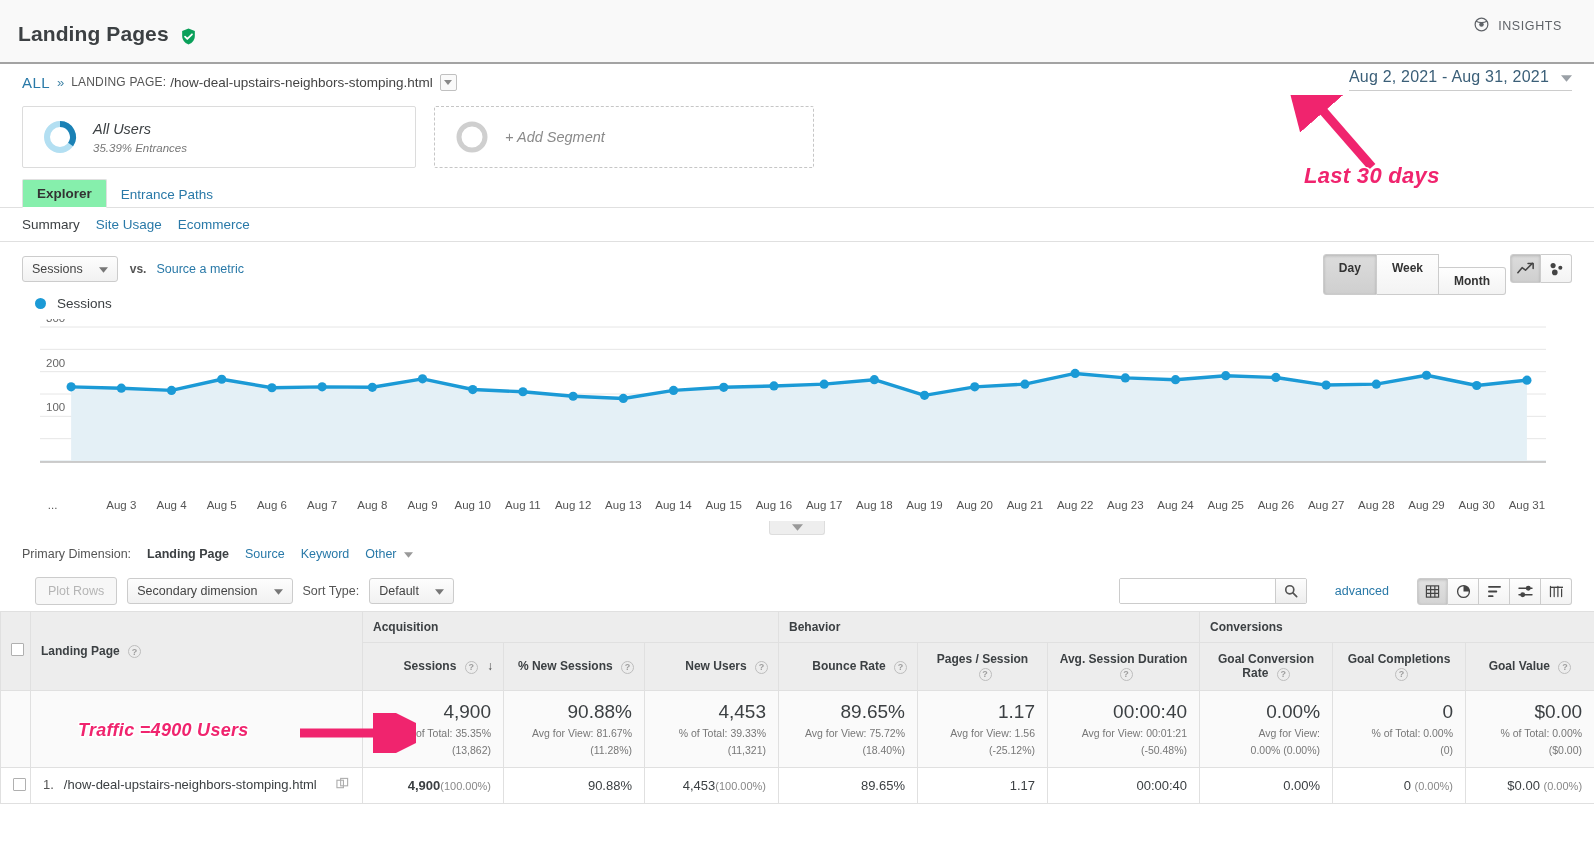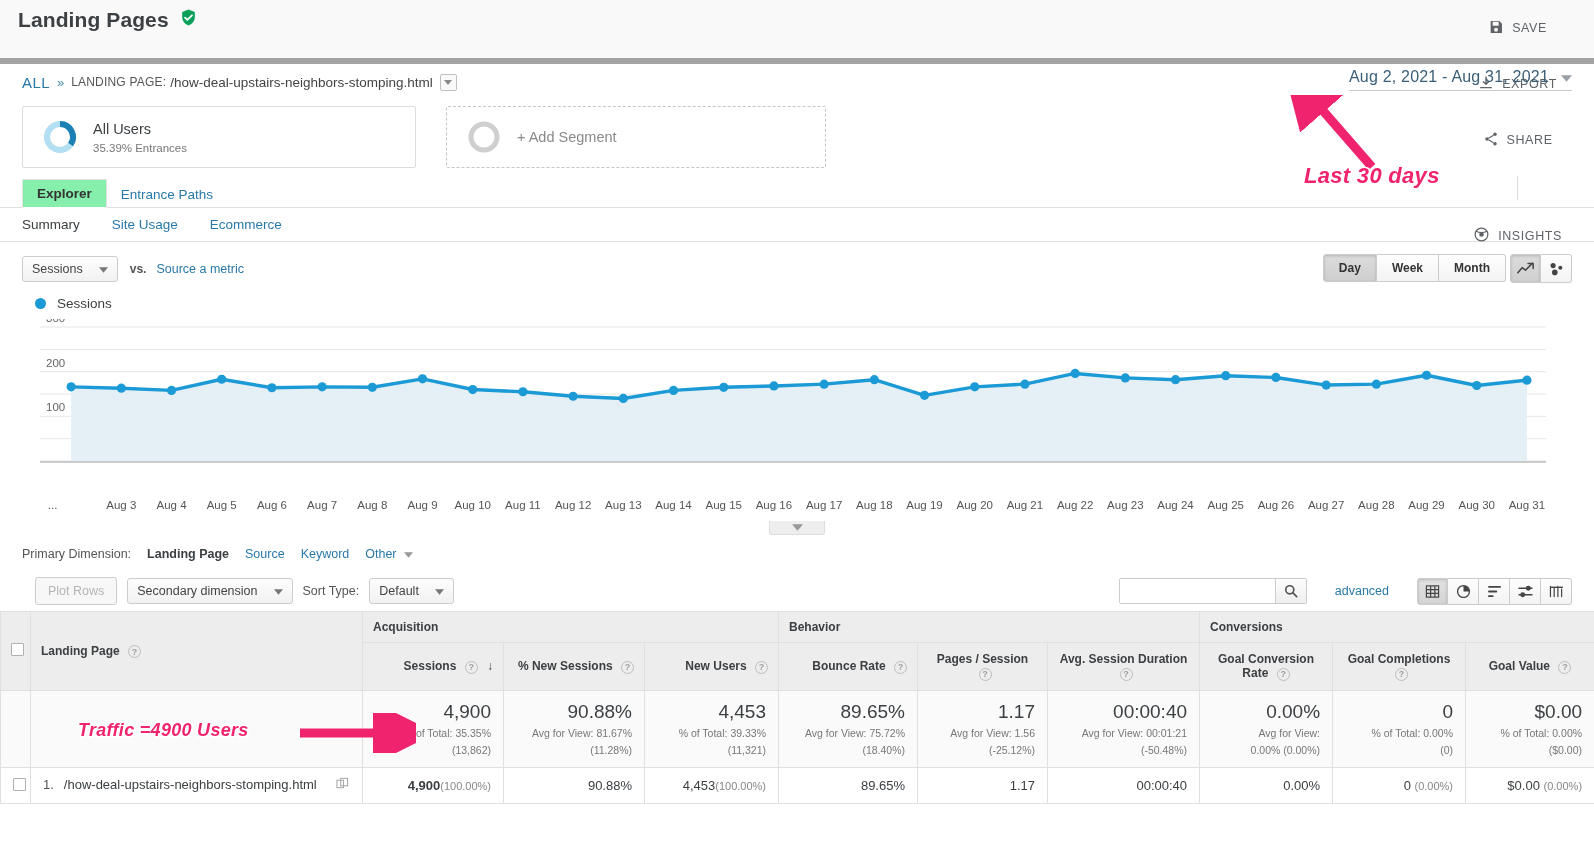--- a/index.html
+++ b/index.html
@@ -9,22 +9,22 @@
     overflow: hidden;
     background: #fff;
     font-family: "Liberation Sans", sans-serif;
     color: #333;
     -webkit-font-smoothing: antialiased;
   }
   .page { position: relative; width: 1594px; height: 843px; background:#fff; }
 
   
   .topbar {
-    height: 64px; background: #f9f9f9; border-bottom: 6px solid #a3a3a3;
-    display: flex; align-items: flex-start; padding: 8px 18px; position: relative;
+    height: 64px; background: #f9f9f9; border-bottom: 2px solid #a3a3a3;
+    display: flex; align-items: flex-end; padding: 16px 18px; position: relative;
   }
   .page-title {
     font-size: 21px; font-weight: bold; color: #3c4043; letter-spacing: .1px;
   }
   .verified-badge { margin-left: 10px; display:flex; align-items:center; }
   .topbar-actions { margin-left: auto; display: flex; align-items: center; gap: 16px; flex-direction: column; }
   .tb-action {
     display: flex; align-items: center; gap: 8px;
     font-size: 12.5px; color: #5f6368; letter-spacing: .6px;
     padding: 0 14px; cursor: pointer; height: 40px;
@@ -47,21 +47,21 @@
   }
   .daterange {
     position:absolute; right:22px; top:4px;
     display:flex; align-items:center; gap:12px;
     border-bottom: 1px solid #ccc; padding-bottom: 4px;
     cursor: pointer;
   }
   .daterange .dr-text { font-size:16px; color:#3b5f78; letter-spacing:.2px; }
 
   
-  .segments { display:flex; gap:30px; padding: 6px 22px 0 22px; }
+  .segments { display:flex; gap:18px; padding: 6px 22px 0 22px; font-style: italic; }
   .seg-box {
     width: 394px; height: 62px; border:1px solid #dcdcdc; border-radius:2px;
     display:flex; align-items:center; padding: 0 18px; background:#fff; cursor:pointer;
   }
   .seg-box.dashed { border:1px dashed #c6c6c6; width:380px; }
   .seg-donut { width:38px; height:38px; flex:0 0 38px; margin-right:14px; }
   .seg-name { font-size:14.5px; color:#3c4043; line-height:1.25; }
   .seg-sub { font-size:11.5px; color:#777; margin-top:3px; }
   .seg-add { font-size:14.5px; color:#8a8a8a; }
 
@@ -72,21 +72,21 @@
   }
   .tab {
     font-size:13.5px; padding: 6px 14px 6px 14px; cursor:pointer;
     color:#2979a8; position:relative; top:1px;
   }
   .tab.active {
     color:#333; font-weight:bold; background:#86efac;
     border:1px solid #e0e0e0; border-bottom:1px solid #fff; border-radius:2px 2px 0 0;
   }
   .subtabrow {
-    padding: 9px 22px; display:flex; gap:32px; border-bottom:1px solid #e0e0e0;
+    padding: 9px 22px; display:flex; gap:16px; border-bottom:1px solid #e0e0e0;
   }
   .subtab { font-size:13.5px; color:#2979a8; cursor:pointer; }
   .subtab.active { color:#3c4043; }
 
   
   .metricrow {
     padding: 14px 22px 0 22px; display:flex; align-items:center; position:relative;
   }
   .btn-select {
     display:inline-flex; align-items:center; gap:16px;
@@ -97,21 +97,21 @@
   }
   .vs-label { font-size:12px; color:#555; margin: 0 10px 0 12px; font-weight:bold; }
   .sel-metric { font-size:12.5px; color:#2979a8; cursor:pointer; }
   .gran-group { position:absolute; right:88px; top:12px; display:flex; }
   .gran {
     border:1px solid #ccc; border-left:none;
     background: linear-gradient(#fefefe,#f3f3f3);
     padding:6px 15px; font-size:12px; color:#333; cursor:pointer; font-weight:bold;
   }
   .gran:first-child { border-left:1px solid #ccc; border-radius:3px 0 0 3px; }
-  .gran:last-child { border-radius:0 3px 3px 0; }
+  .gran:last-child { border-radius:0 3px 3px 0;margin-top:13px; }
   .gran.active { background:linear-gradient(#dcdcdc,#cfcfcf); box-shadow: inset 0 1px 3px rgba(0,0,0,.18); }
   .chart-types { position:absolute; right:22px; top:12px; display:flex; }
   .ctbtn {
     width:31px; height:29px; border:1px solid #ccc; border-left:none;
     background: linear-gradient(#fefefe,#f3f3f3);
     display:flex; align-items:center; justify-content:center; cursor:pointer;
   }
   .ctbtn:first-child { border-left:1px solid #ccc; border-radius:3px 0 0 3px; }
   .ctbtn:last-child { border-radius:0 3px 3px 0; }
   .ctbtn.active { background:linear-gradient(#dcdcdc,#cfcfcf); box-shadow: inset 0 1px 3px rgba(0,0,0,.18); }

